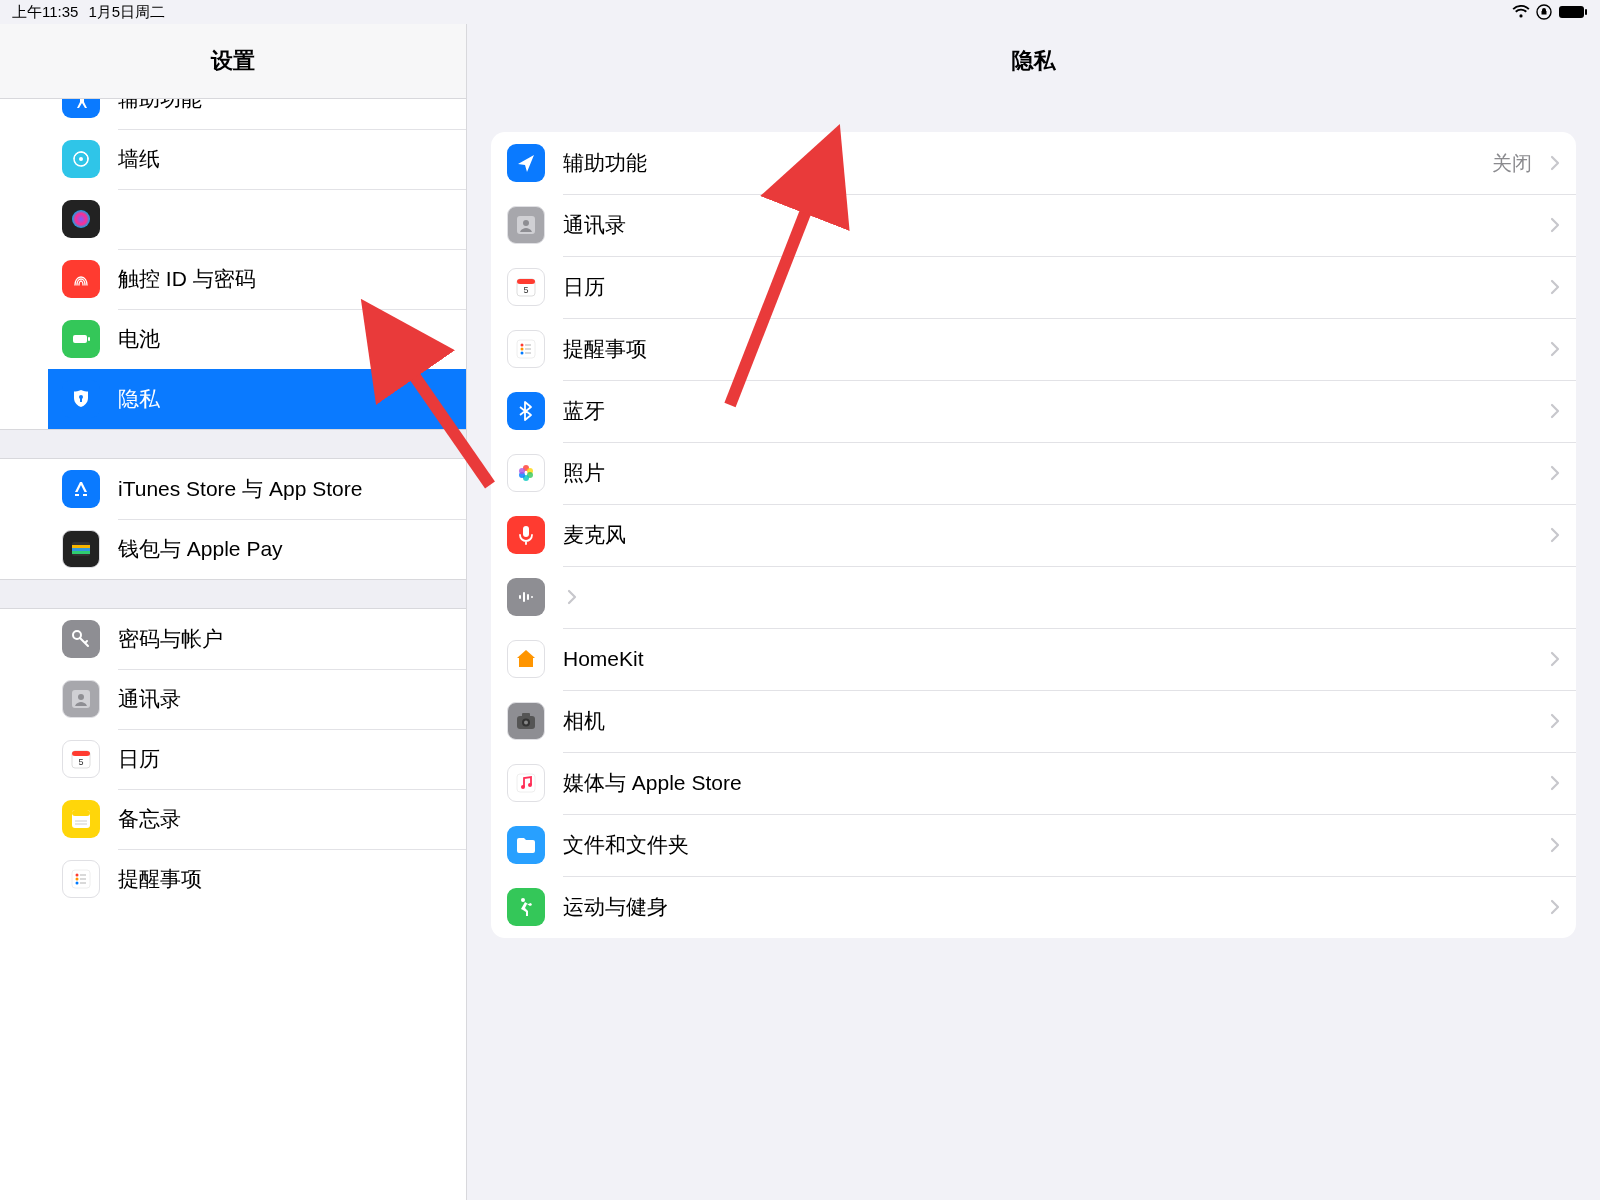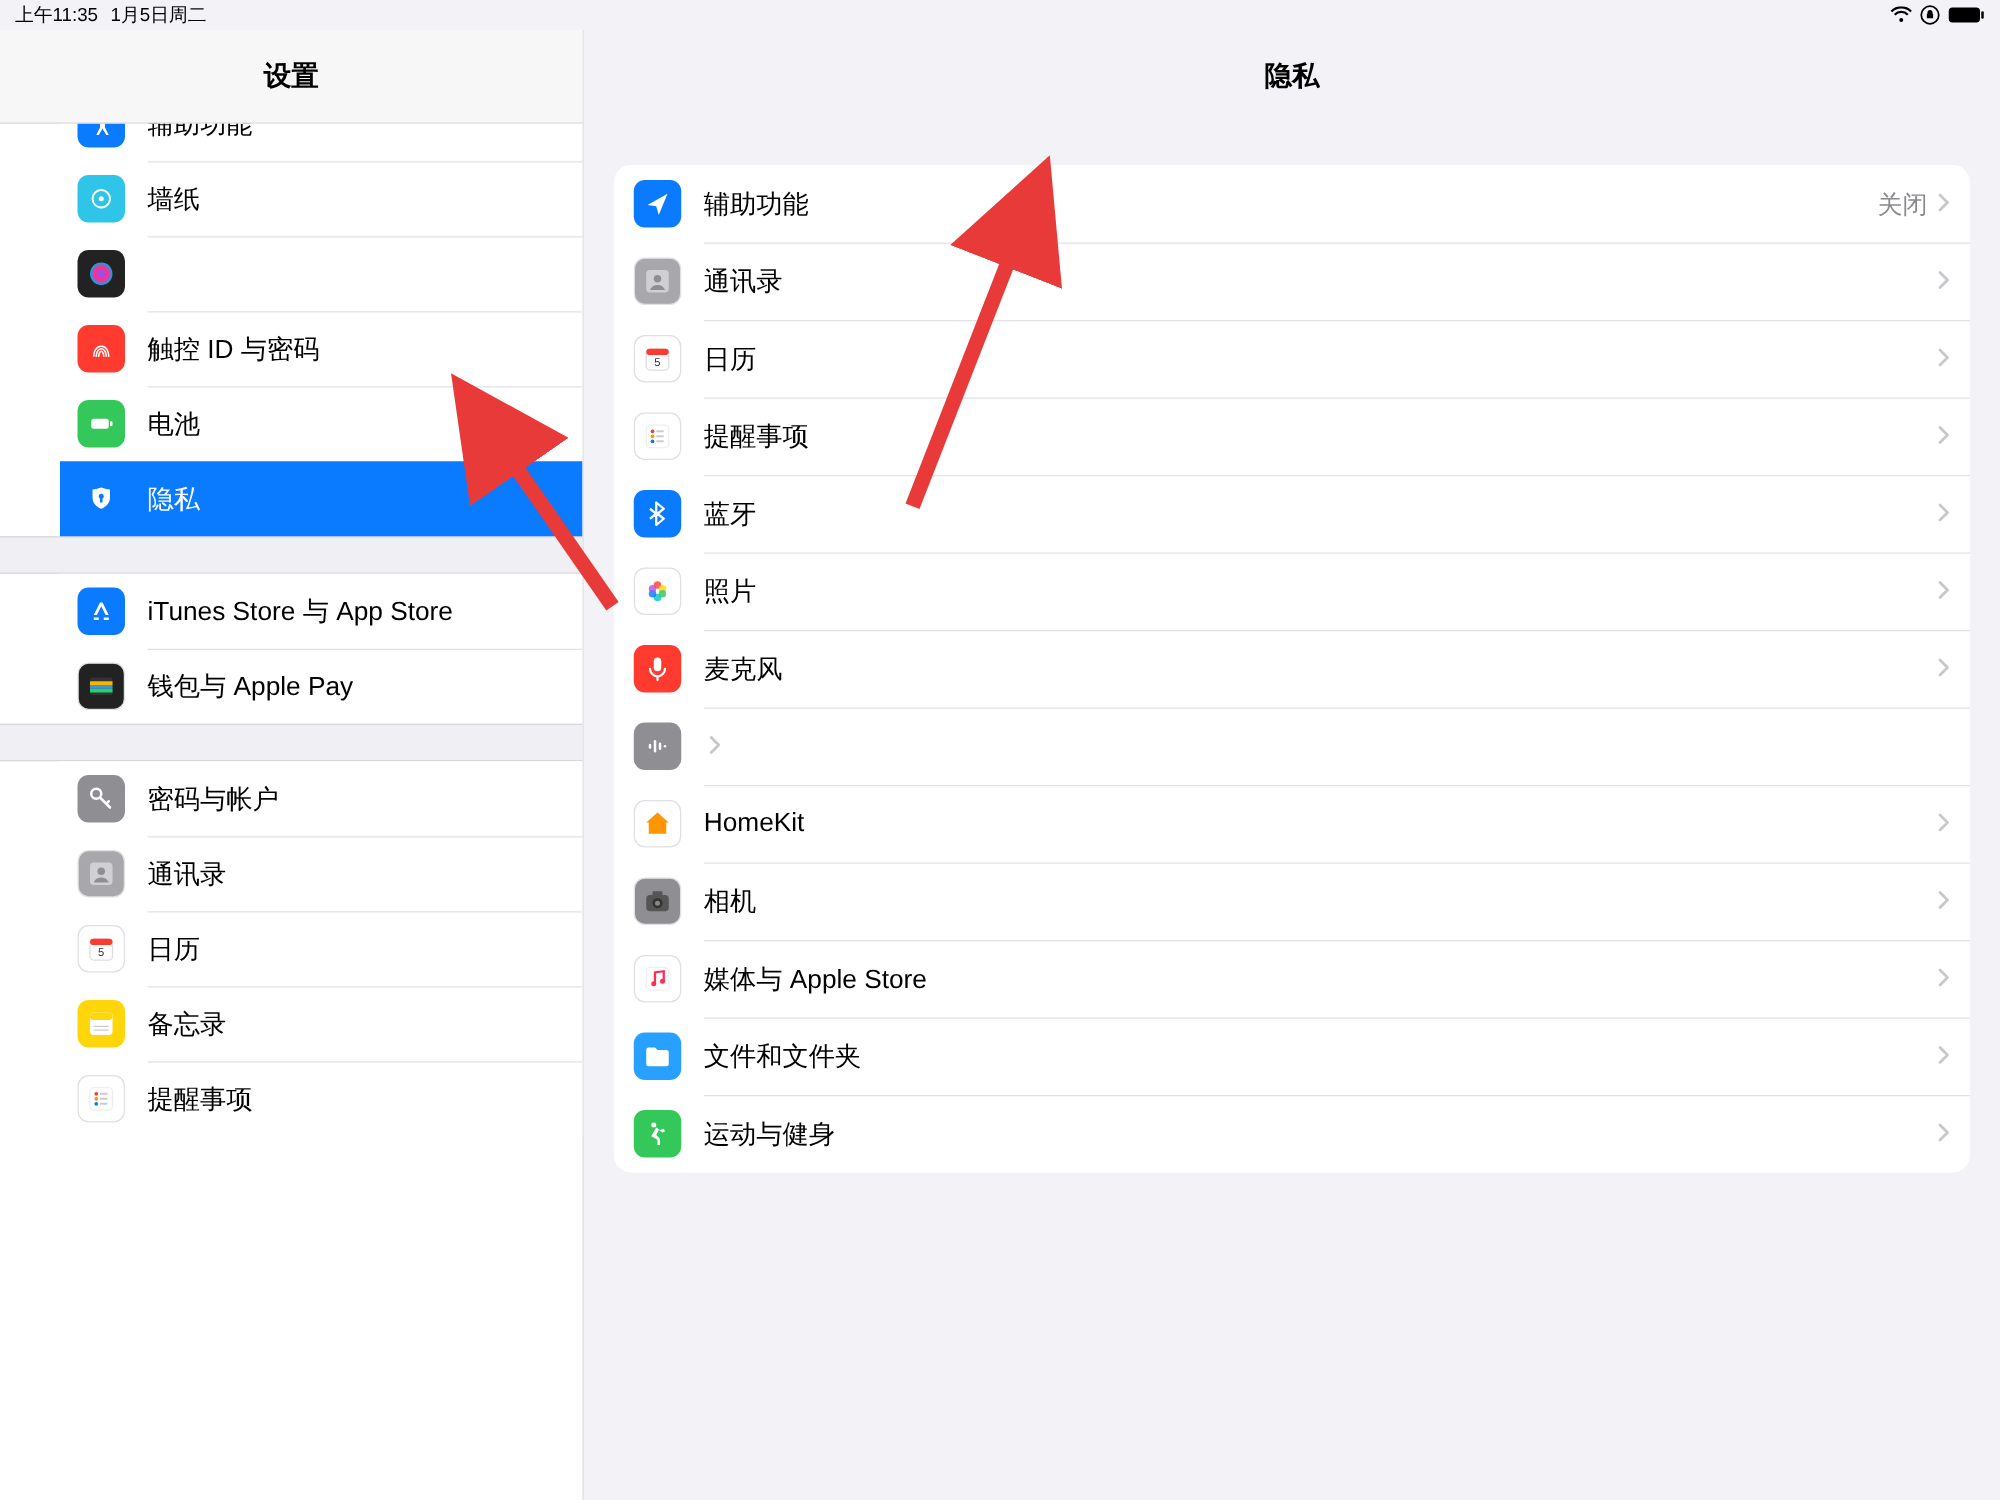--- a/index.html
+++ b/index.html
@@ -82,21 +82,21 @@
     border-radius: 9px;
     display: flex;
     align-items: center;
     justify-content: center;
     margin-right: 18px;
     color: #fff;
     font-size: 20px;
     flex-shrink: 0;
   }
   .row-label { font-size: 21px; flex: 1; }
-  .row-value { font-size: 20px; color: #8a8a8e; margin-right: 4px; }
+  .row-value { font-size: 20px; color: #8a8a8e; margin-right: 14px; }
   .chevron {
     color: #c7c7cc;
     font-size: 24px;
     margin-left: 4px;
   }
 
   .detail-card {
     margin: 34px 24px 0;
     background: #fff;
     border-radius: 14px;

